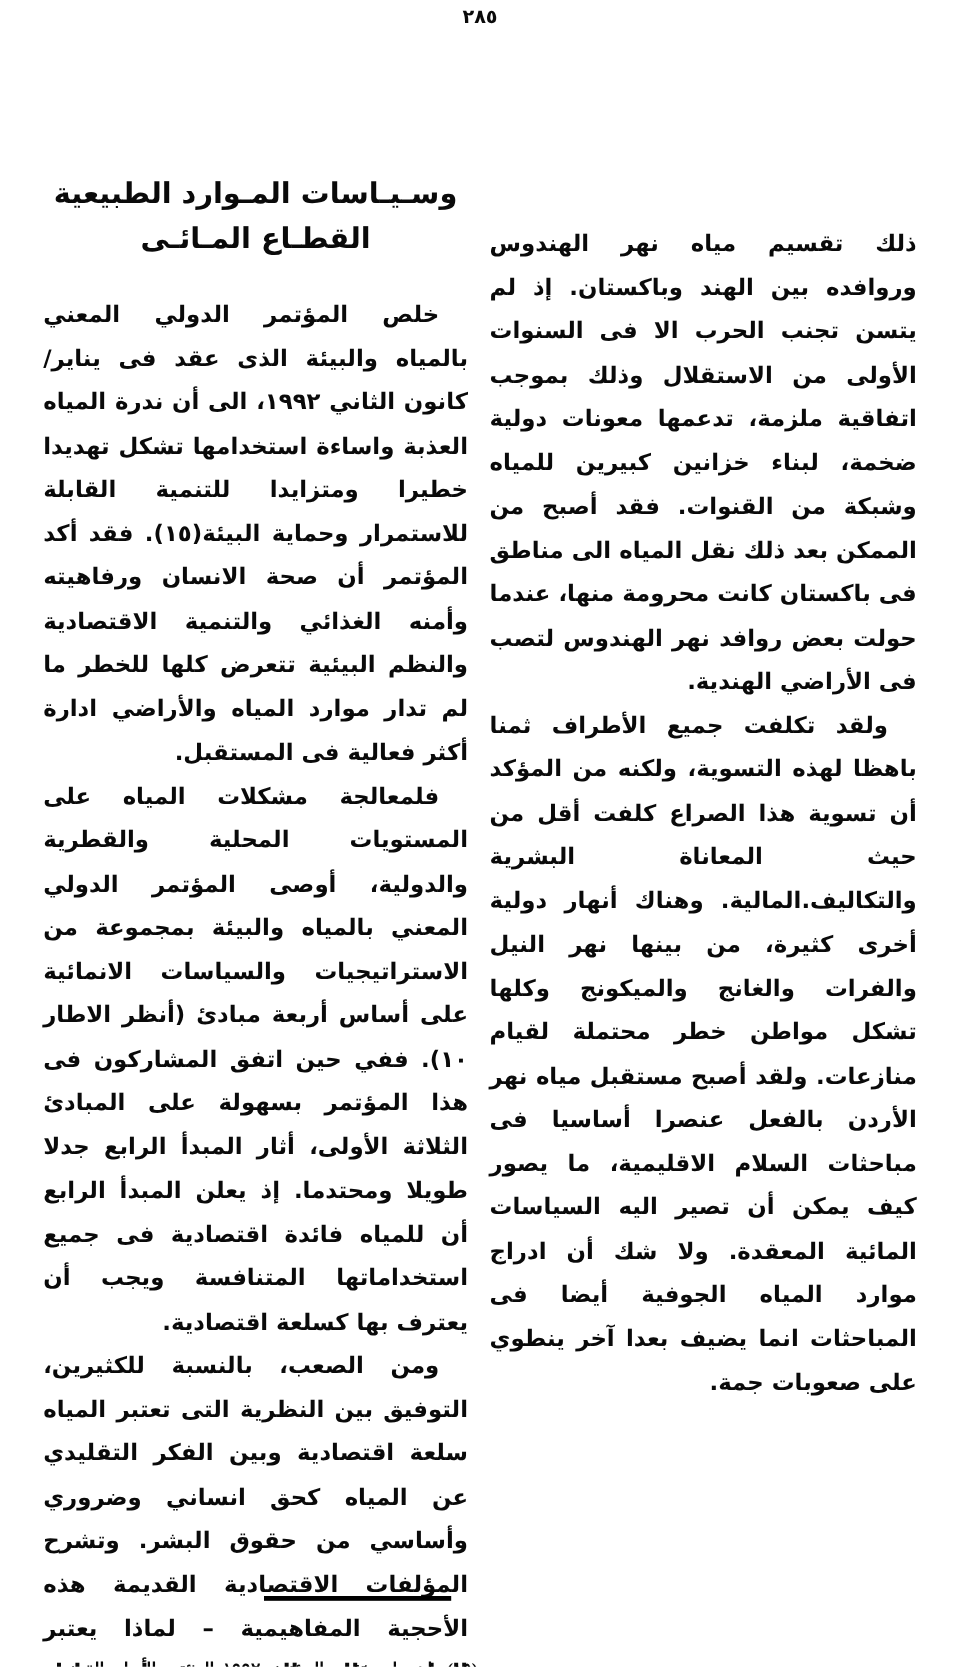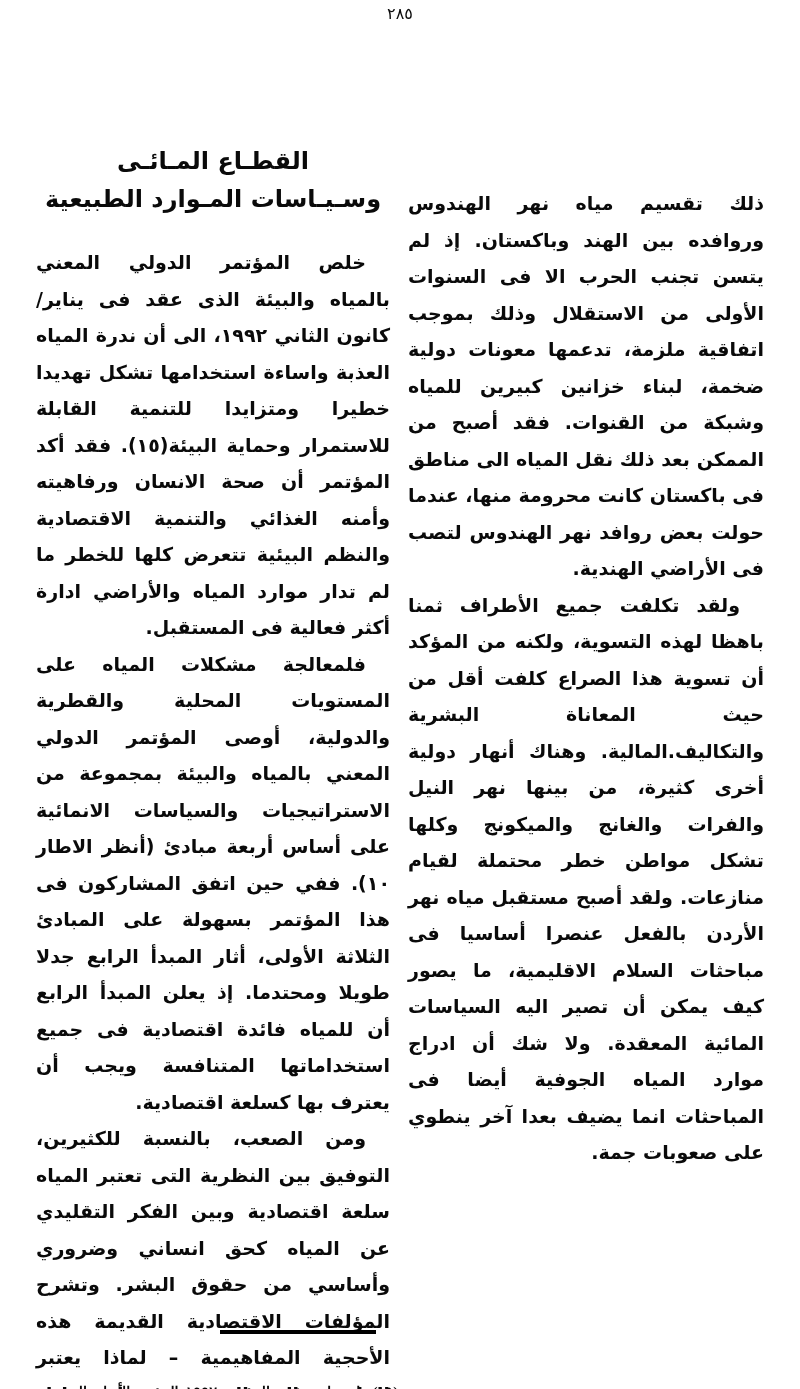--- a/index.html
+++ b/index.html
@@ -11,21 +11,21 @@
     font-family: "DejaVu Sans", sans-serif;
     color: #0a0a0a;
   }
   .page { position: absolute; inset: 0; }
 
   .page-number {
     position: absolute;
     top: 4px; left: 0; right: 0;
     text-align: center;
     font-size: 16px;
-    font-weight: normal;
+    font-weight: bold;
     letter-spacing: 1px;
   }
 
   .col {
     position: absolute;
     direction: rtl;
     text-align: justify;
     font-size: 19px;
     line-height: 36.5px;
     font-weight: 600;
@@ -70,22 +70,22 @@
 
   <div class="page-number">٢٨٥</div>
 
   <div class="col col-right">
     <p class="para no-indent">ذلك تقسيم مياه نهر الهندوس وروافده بين الهند وباكستان. إذ لم يتسن تجنب الحرب الا فى السنوات الأولى من الاستقلال وذلك بموجب اتفاقية ملزمة، تدعمها معونات دولية ضخمة، لبناء خزانين كبيرين للمياه وشبكة من القنوات. فقد أصبح من الممكن بعد ذلك نقل المياه الى مناطق فى باكستان كانت محرومة منها، عندما حولت بعض روافد نهر الهندوس لتصب فى الأراضي الهندية.</p>
     <p class="para">ولقد تكلفت جميع الأطراف ثمنا باهظا لهذه التسوية، ولكنه من المؤكد أن تسوية هذا الصراع كلفت أقل من حيث المعاناة البشرية والتكاليف.المالية. وهناك أنهار دولية أخرى كثيرة، من بينها نهر النيل والفرات والغانج والميكونج وكلها تشكل مواطن خطر محتملة لقيام منازعات. ولقد أصبح مستقبل مياه نهر الأردن بالفعل عنصرا أساسيا فى مباحثات السلام الاقليمية، ما يصور كيف يمكن أن تصير اليه السياسات المائية المعقدة. ولا شك أن ادراج موارد المياه الجوفية أيضا فى المباحثات انما يضيف بعدا آخر ينطوي على صعوبات جمة.</p>
   </div>
 
   <div class="col col-left">
     <h2 class="heading">
+      <span>وسـيـاسات المـوارد الطبيعية</span>
       <span>القطـاع المـائـى</span>
-      <span>وسـيـاسات المـوارد الطبيعية</span>
     </h2>
     <p class="para">خلص المؤتمر الدولي المعني بالمياه والبيئة الذى عقد فى يناير/كانون الثاني ١٩٩٢، الى أن ندرة المياه العذبة واساءة استخدامها تشكل تهديدا خطيرا ومتزايدا للتنمية القابلة للاستمرار وحماية البيئة(١٥). فقد أكد المؤتمر أن صحة الانسان ورفاهيته وأمنه الغذائي والتنمية الاقتصادية والنظم البيئية تتعرض كلها للخطر ما لم تدار موارد المياه والأراضي ادارة أكثر فعالية فى المستقبل.</p>
     <p class="para">فلمعالجة مشكلات المياه على المستويات المحلية والقطرية والدولية، أوصى المؤتمر الدولي المعني بالمياه والبيئة بمجموعة من الاستراتيجيات والسياسات الانمائية على أساس أربعة مبادئ (أنظر الاطار ١٠). ففي حين اتفق المشاركون فى هذا المؤتمر بسهولة على المبادئ الثلاثة الأولى، أثار المبدأ الرابع جدلا طويلا ومحتدما. إذ يعلن المبدأ الرابع أن للمياه فائدة اقتصادية فى جميع استخداماتها المتنافسة ويجب أن يعترف بها كسلعة اقتصادية.</p>
     <p class="para">ومن الصعب، بالنسبة للكثيرين، التوفيق بين النظرية التى تعتبر المياه سلعة اقتصادية وبين الفكر التقليدي عن المياه كحق انساني وضروري وأساسي من حقوق البشر. وتشرح المؤلفات الاقتصادية القديمة هذه الأحجية المفاهيمية – لماذا يعتبر الماس غالي الثمن رغم أنه قليل الفائدة، فى حين تعتبر المياه العذبة، رغم أهميتها البالغة للحياة،</p>
   </div>
 
   <div class="footnote-rule"></div>
 
   <div class="footnote">
     <div class="fn-line1">(١٥) بيان دبلن وتقرير المؤتمر، ١٩٩٢. المؤتمر الدولي المعني</div>

